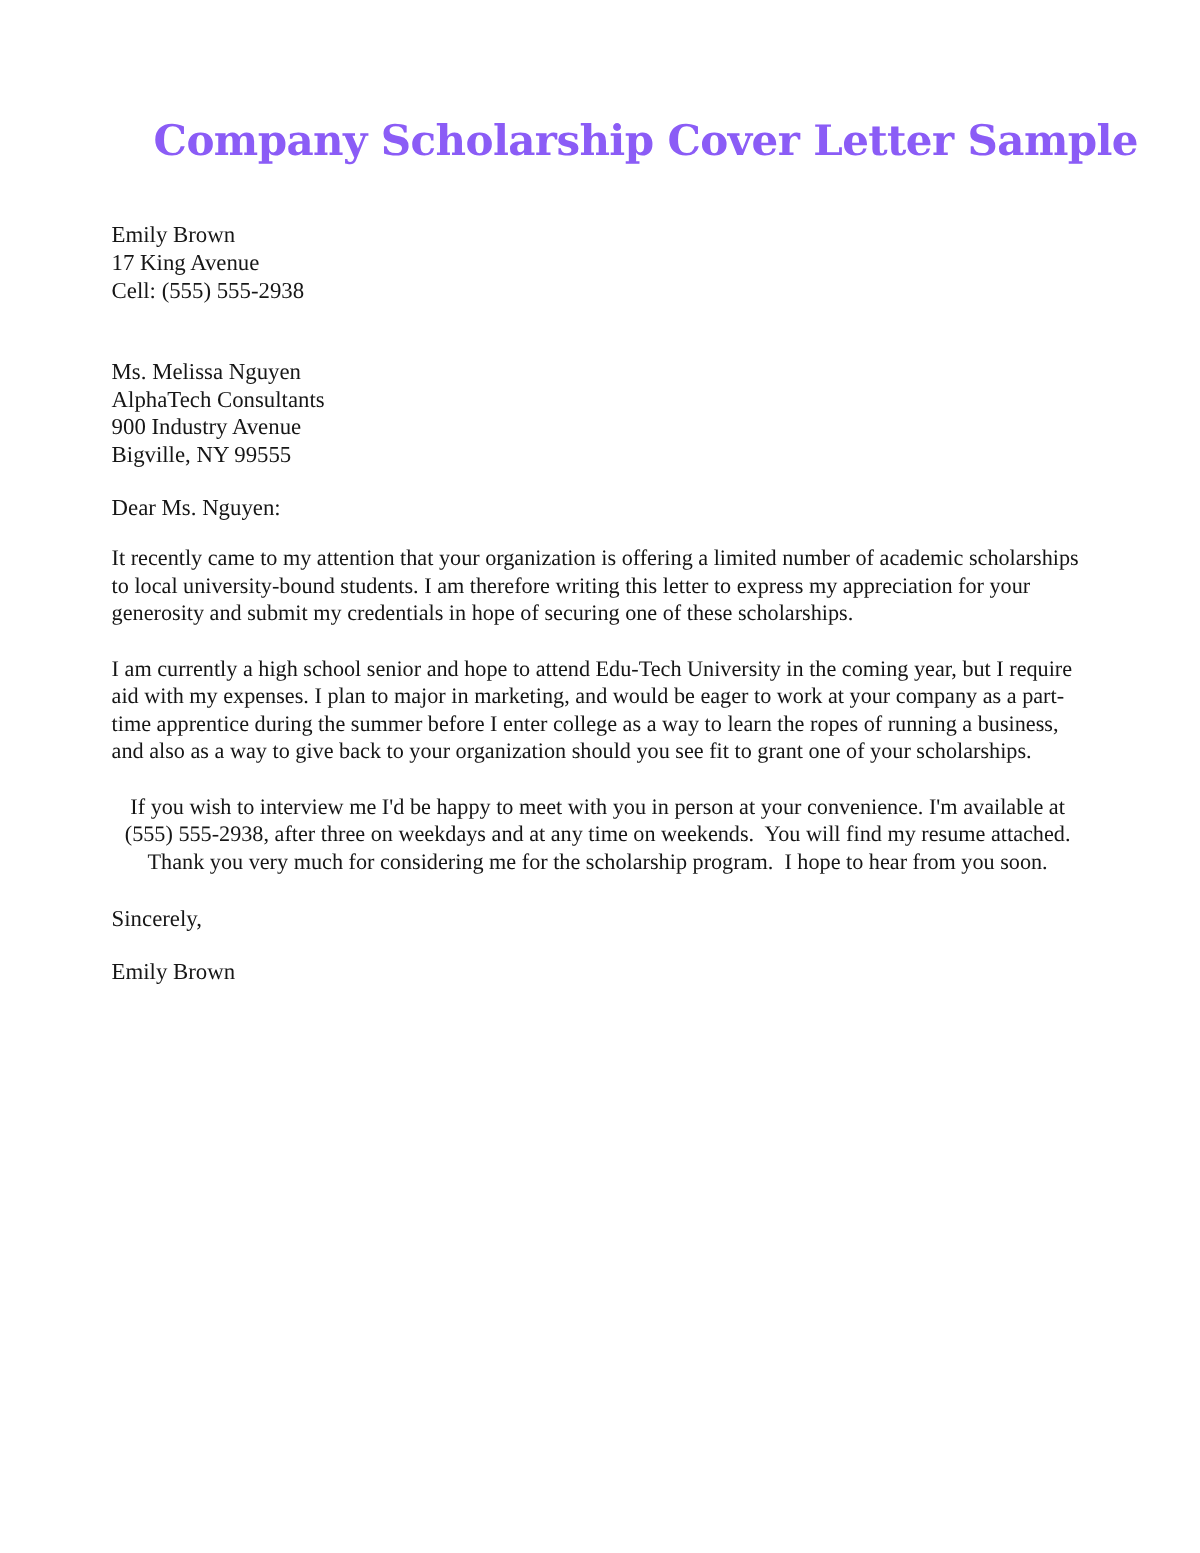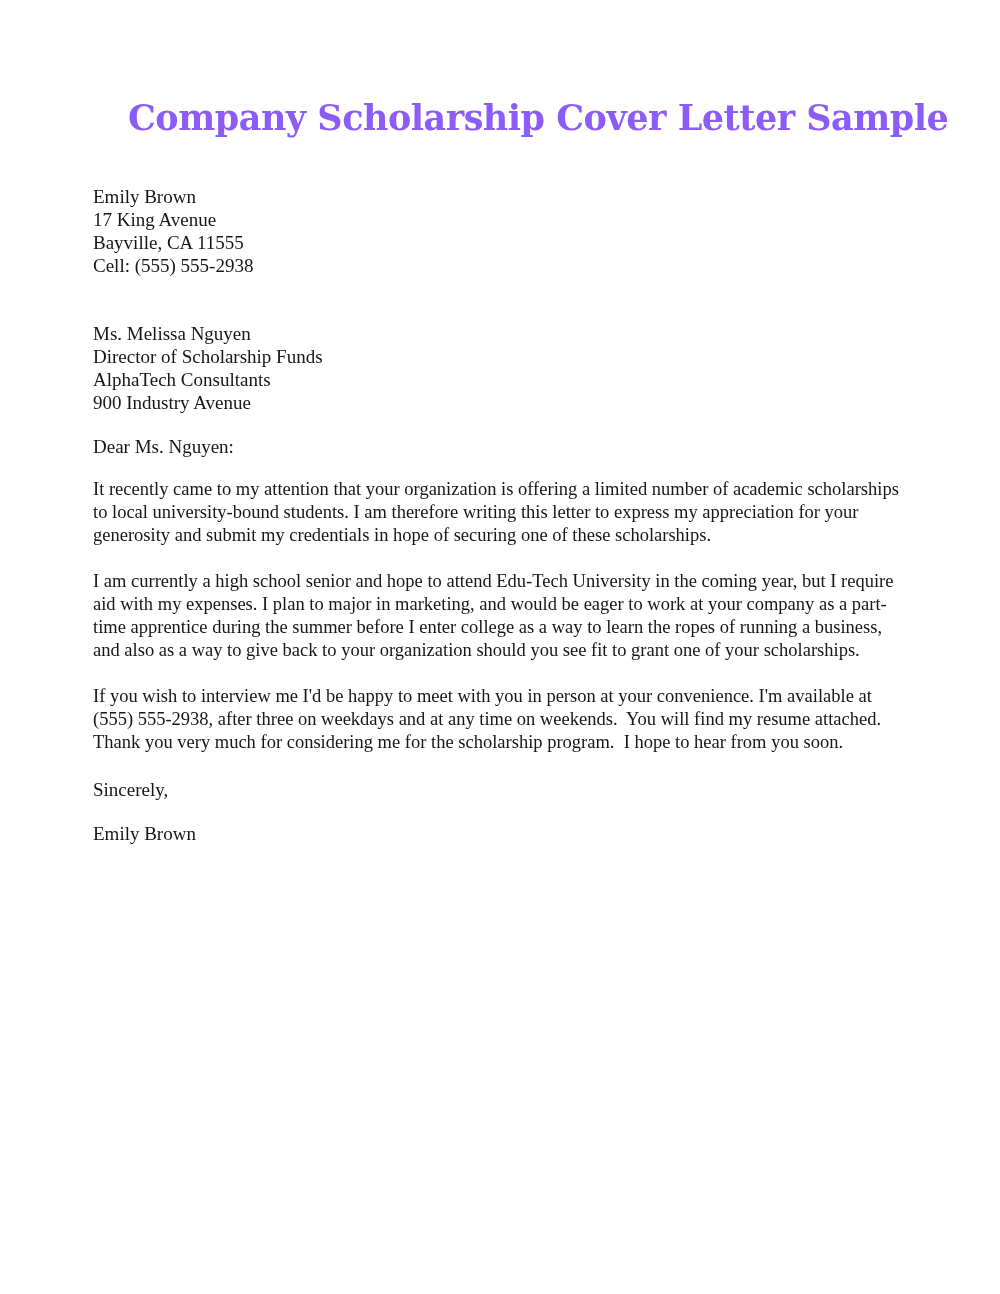--- a/index.html
+++ b/index.html
@@ -38,48 +38,47 @@
   .recipient-block { margin-bottom: 21px; font-family: Liberation Serif, serif; }
   .salutation { margin-bottom: 20px; }
   .para {
     font-size: 18.5px;
     line-height: 23px;
     max-width: 815px;
     margin-bottom: 23px;
     white-space: pre-wrap;
     text-align: left;
   }
-  .para:last-of-type { margin-bottom: 24px; }
+  .para:last-of-type { margin-bottom: 24px; text-align: center; }
   .closing { margin-bottom: 21px; }
   sup.ordinal {
     font-size: 0.62em;
     vertical-align: super;
     line-height: 0;
   }
 </style>
 </head>
 <body>
 
 <div class="page">
 
   <h1 class="doc-title">Company Scholarship Cover Letter Sample</h1>
 
   <div class="block address-block">
     <div>Emily Brown</div>
     <div>17 King Avenue</div>
-    <div>Bayville, CA 11555</div>
     <div>Cell: (555) 555-2938</div>
   </div>
 
 
   <div class="block recipient-block">
     <div>Ms. Melissa Nguyen</div>
-    <div>Director of Scholarship Funds</div>
     <div>AlphaTech Consultants</div>
     <div>900 Industry Avenue</div>
+    <div>Bigville, NY 99555</div>
   </div>
 
   <div class="block salutation">Dear Ms. Nguyen:</div>
 
   <p class="para">It recently came to my attention that your organization is offering a limited number of academic scholarships to local university-bound students. I am therefore writing this letter to express my appreciation for your generosity and submit my credentials in hope of securing one of these scholarships.</p>
 
   <p class="para">I am currently a high school senior and hope to attend Edu-Tech University in the coming year, but I require aid with my expenses. I plan to major in marketing, and would be eager to work at your company as a part-time apprentice during the summer before I enter college as a way to learn the ropes of running a business, and also as a way to give back to your organization should you see fit to grant one of your scholarships.</p>
 
   <p class="para">If you wish to interview me I'd be happy to meet with you in person at your convenience. I'm available at (555) 555-2938, after three on weekdays and at any time on weekends.  You will find my resume attached.  Thank you very much for considering me for the scholarship program.  I hope to hear from you soon.</p>
 

